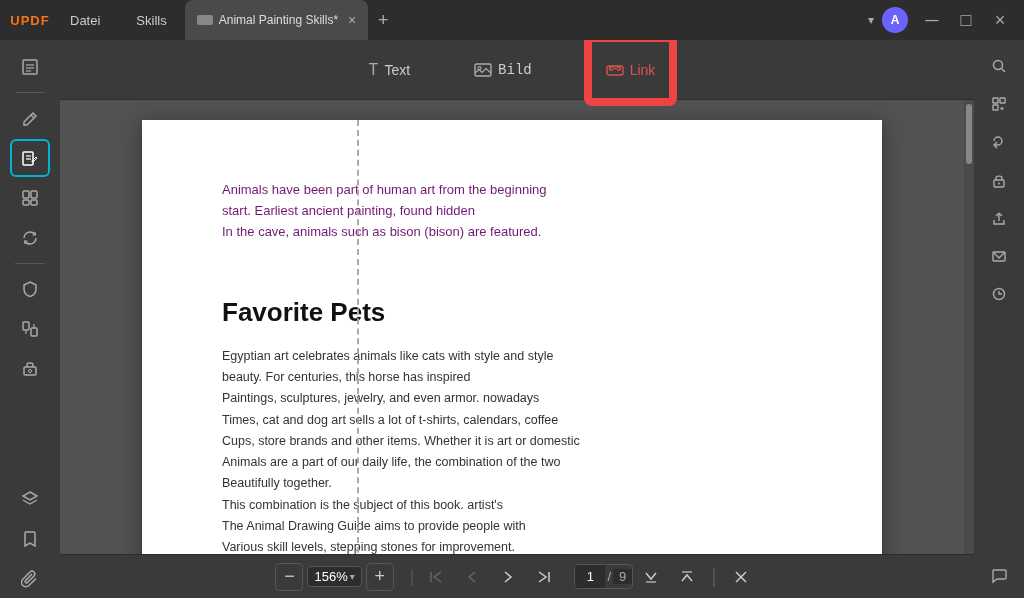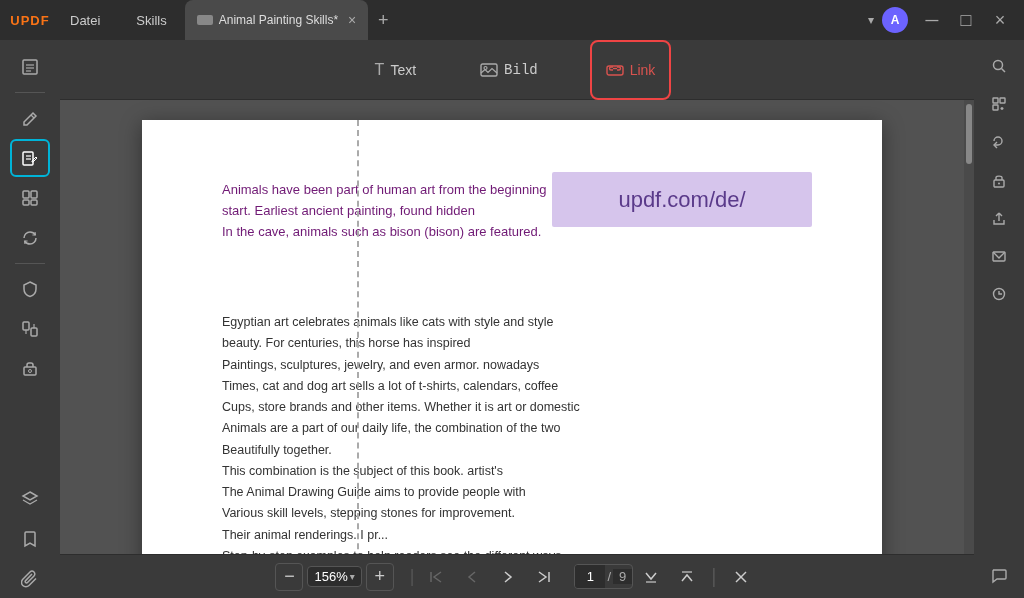--- a/index.html
+++ b/index.html
@@ -449,42 +449,40 @@
         <span style="color:#ccc;font-size:14px;">Text</span>
       </div>
       <div class="toolbar-btn">
         <svg width="18" height="14" viewBox="0 0 18 14" fill="none">
           <rect x="1" y="1" width="16" height="12" rx="1.5" stroke="#aaa" stroke-width="1.4" fill="none"></rect>
           <circle cx="5.5" cy="5" r="1.5" stroke="#aaa" stroke-width="1.2" fill="none"></circle>
           <path d="M1 10L5 6.5L8 9.5L12 5.5L17 10" stroke="#aaa" stroke-width="1.2" fill="none"></path>
         </svg>
         <span style="color:#ccc;font-size:14px;font-family:Liberation Mono, monospace;">Bild</span>
       </div>
-      <div class="toolbar-btn active-link" style="border:2px solid #ef4444;border-radius:8px;padding:20px 14px;">
+      <div class="toolbar-btn active-link" style="border:8px solid #ef4444;border-radius:8px;padding:20px 14px;">
         <svg width="18" height="14" viewBox="0 0 18 14" fill="none">
           <rect x="1" y="3" width="16" height="9" rx="2" stroke="#d9534f" stroke-width="1.4" fill="none"></rect>
           <path d="M7 7H5C4.2 7 3.5 6.3 3.5 5.5C3.5 4.7 4.2 4 5 4H7" stroke="#d9534f" stroke-width="1.4" fill="none"></path>
           <path d="M11 7H13C13.8 7 14.5 6.3 14.5 5.5C14.5 4.7 13.8 4 13 4H11" stroke="#d9534f" stroke-width="1.4" fill="none"></path>
           <line x1="7" y1="5.5" x2="11" y2="5.5" stroke="#d9534f" stroke-width="1.4"></line>
         </svg>
         <span style="color:#d9534f;font-size:14px;font-weight:500;">Link</span>
       </div>
     </div>
 
     <div style="display:flex;flex:1;overflow:hidden;">
       <div class="pdf-viewer">
         <div class="pdf-page">
           <div class="dashed-line"></div>
 
-          <div class="link-highlight">
-            <span>updf.com/de/</span>
-          </div>
           <p class="pdf-text-intro">Animals have been part of human art from the beginning<br>start. Earliest ancient painting, found hidden<br>In the cave, animals such as bison (bison) are featured.</p>
           <h2 class="pdf-heading">
             <br>
+            <span>Favorite Pets</span>
           </h2>
           <div class="pdf-body-text">
             Egyptian art celebrates animals like cats with style and style<br>
             beauty. For centuries, this horse has inspired<br>
             Paintings, sculptures, jewelry, and even armor. nowadays<br>
             Times, cat and dog art sells a lot of t-shirts, calendars, coffee<br>
             Cups, store brands and other items. Whether it is art or domestic<br>
             Animals are a part of our daily life, the combination of the two<br>
             Beautifully together.<br>
             This combination is the subject of this book. artist's<br>

